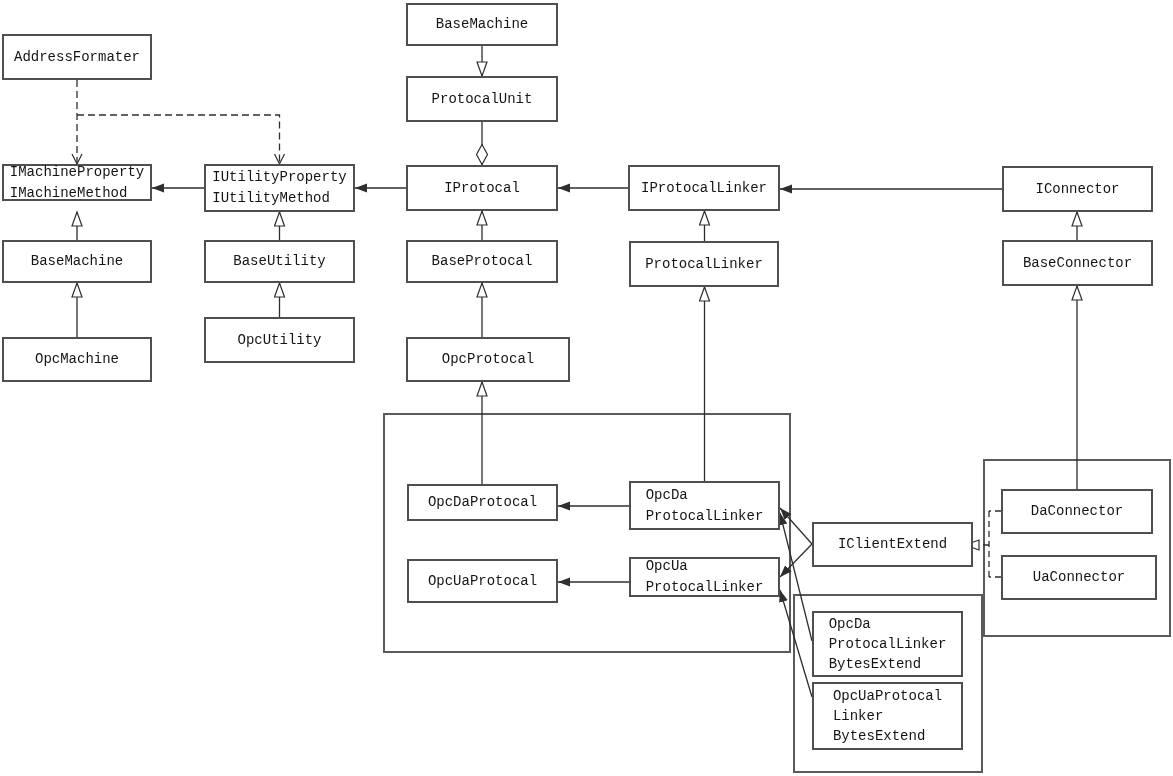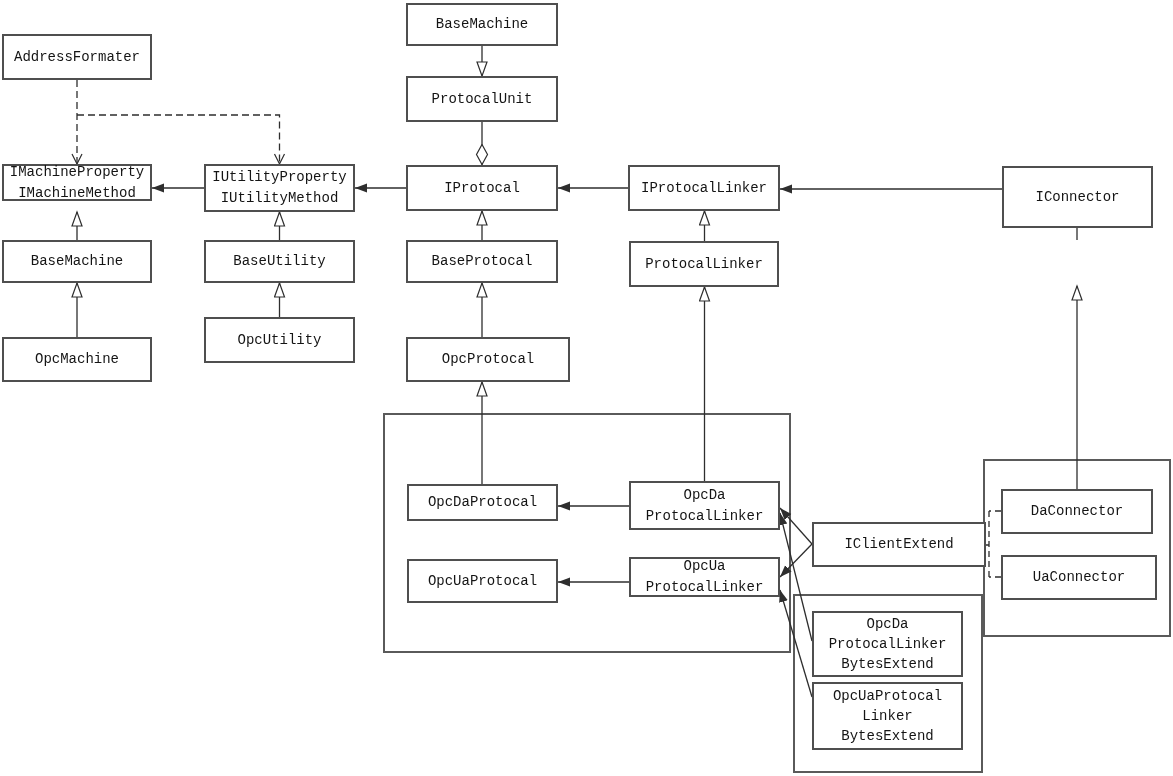--- a/index.html
+++ b/index.html
@@ -9,21 +9,21 @@
     background:#ffffff;
     font-family:"Liberation Mono","DejaVu Sans Mono",monospace;
     overflow:hidden;
   }
   .node{
     position:absolute;
     box-sizing:border-box;
     background:#ffffff;
     border:2px solid #4f4f4f;
     display:flex;align-items:center;justify-content:center;
-    text-align:center;
+    text-align:left;
     font-size:14px;line-height:21px;
     color:#141414;
     white-space:pre-line;
     z-index:2;
   }
   .group{
     position:absolute;
     box-sizing:border-box;
     background:transparent;
     border:2px solid #5a5a5a;
@@ -106,48 +106,49 @@
   <div class="node" style="left:2px;top:164px;width:150px;height:37px">IMachineProperty
 IMachineMethod</div>
 
   <div class="node" style="left:204px;top:164px;width:151px;height:48px">IUtilityProperty
 IUtilityMethod</div>
 
   <div class="node" style="left:406px;top:165px;width:152px;height:46px">IProtocal</div>
 
   <div class="node" style="left:628px;top:165px;width:152px;height:46px">IProtocalLinker</div>
 
-  <div class="node" style="left:1002px;top:166px;width:151px;height:62px">IConnector</div>
+  <div class="node" style="left:1002px;top:166px;width:151px;height:46px">IConnector</div>
 
   <div class="node" style="left:2px;top:240px;width:150px;height:43px">BaseMachine</div>
 
   <div class="node" style="left:204px;top:240px;width:151px;height:43px">BaseUtility</div>
 
   <div class="node" style="left:406px;top:240px;width:152px;height:43px">BaseProtocal</div>
 
   <div class="node" style="left:629px;top:241px;width:150px;height:46px">ProtocalLinker</div>
 
+  <div class="node" style="left:1002px;top:240px;width:151px;height:46px">BaseConnector</div>
 
   <div class="node" style="left:2px;top:337px;width:150px;height:45px">OpcMachine</div>
 
   <div class="node" style="left:204px;top:317px;width:151px;height:46px">OpcUtility</div>
 
   <div class="node" style="left:406px;top:337px;width:164px;height:45px">OpcProtocal</div>
 
   <div class="node" style="left:407px;top:484px;width:151px;height:37px">OpcDaProtocal</div>
 
   <div class="node" style="left:629px;top:481px;width:151px;height:49px">OpcDa
 ProtocalLinker</div>
 
   <div class="node" style="left:407px;top:559px;width:151px;height:44px">OpcUaProtocal</div>
 
   <div class="node" style="left:629px;top:557px;width:151px;height:40px">OpcUa
 ProtocalLinker</div>
 
-  <div class="node" style="left:812px;top:522px;width:174px;height:45px">IClientExtend</div>
+  <div class="node" style="left:812px;top:522px;width:161px;height:45px">IClientExtend</div>
 
   <div class="node" style="left:1001px;top:489px;width:152px;height:45px">DaConnector</div>
 
   <div class="node" style="left:1001px;top:555px;width:156px;height:45px">UaConnector</div>
 
   <div class="node" style="left:812px;top:611px;width:151px;height:66px;line-height:20px">OpcDa
 ProtocalLinker
 BytesExtend</div>
 
   <div class="node" style="left:812px;top:682px;width:151px;height:68px;line-height:20px">OpcUaProtocal

